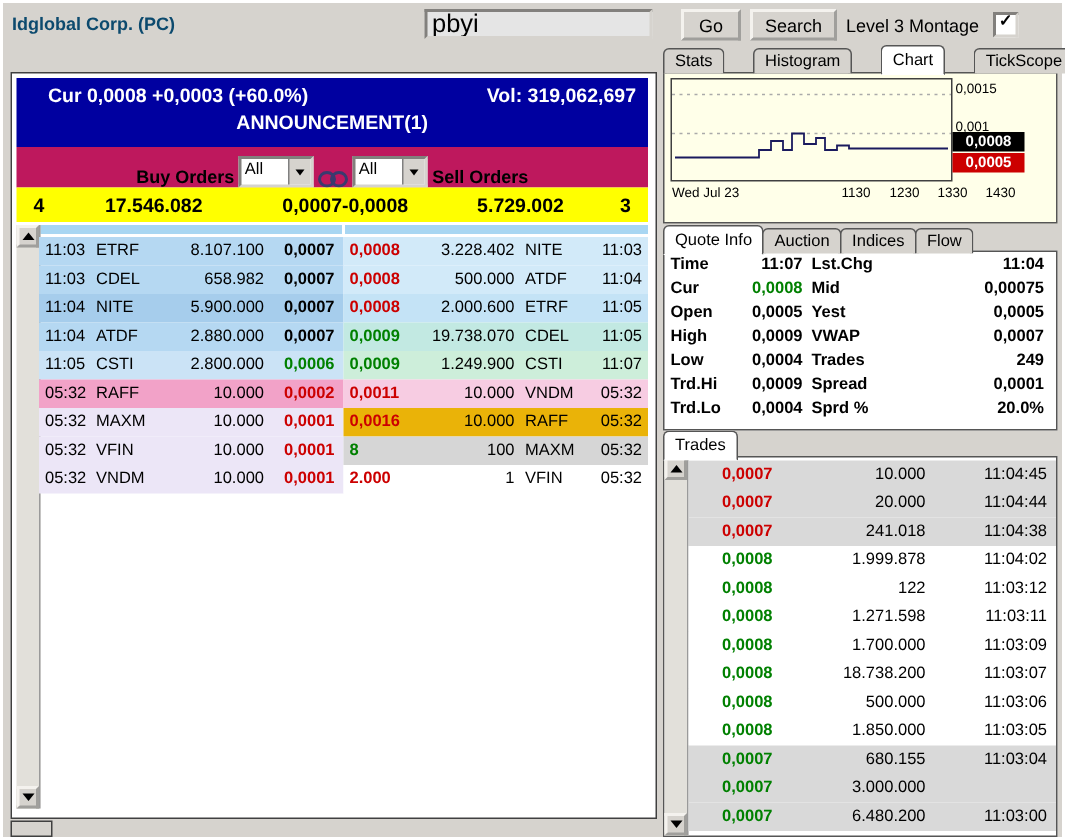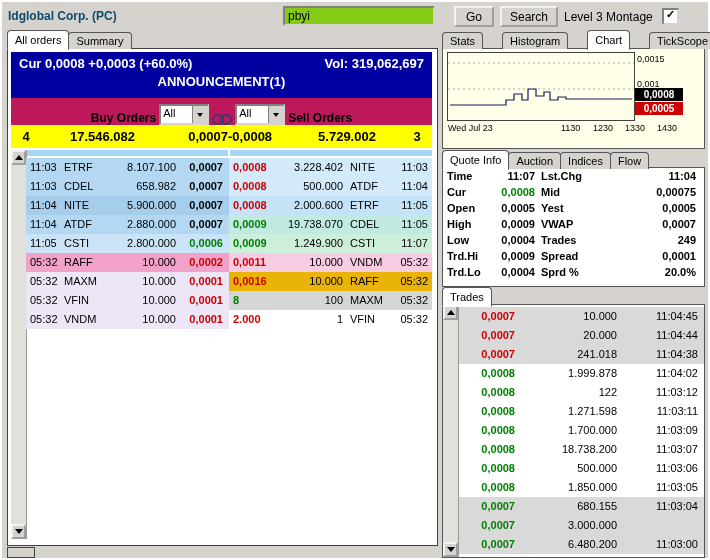--- a/index.html
+++ b/index.html
@@ -2,40 +2,40 @@
 <html><head>
 <meta charset="utf-8">
 <style>
   html,body{margin:0;padding:0;width:710px;height:560px;overflow:hidden;background:#fff;
             font-family:"Liberation Sans", sans-serif;}
   .screen{position:absolute;left:2px;top:2px;width:706px;height:556px;background:#d6d3ce;}
 
   
   .company{position:absolute;left:6px;top:7px;font-size:12px;font-weight:bold;color:#0c4a6e;}
   .sym-input{position:absolute;left:281px;top:4px;width:142px;height:16px;border:2px inset #d6d3ce;
-             background:#84cc16;font-family:"Liberation Sans",sans-serif;font-size:12px;padding:0 3px;}
+             background:#e5e5e5;font-family:"Liberation Sans",sans-serif;font-size:17px;padding:0 3px;}
   .btn{position:absolute;height:21px;background:#d6d3ce;border:2px outset #f4f2ee;font-size:12px;
        font-family:"Liberation Sans",sans-serif;cursor:pointer;padding:0;}
   .btn-go{left:452px;top:4px;width:40px;}
   .btn-search{left:498px;top:4px;width:58px;}
   .montage-lbl{position:absolute;left:562px;top:8px;font-size:12px;}
   .checkbox{position:absolute;left:660px;top:6px;width:13px;height:13px;background:#fff;
             border:2px inset #d6d3ce;font-size:11px;line-height:11px;text-align:center;font-weight:bold;}
   .checkbox.checked::after{content:"✓";position:relative;top:-1px;}
 
   
   .tabs{position:absolute;display:flex;align-items:flex-end;height:19px;z-index:4;}
   .tab{height:16px;line-height:16px;padding:0 7px;font-size:11px;background:#d6d3ce;
        border:1px solid #555;border-bottom:none;border-radius:4px 4px 0 0;margin-right:-1px;position:relative;}
   .tab.active{height:18px;line-height:18px;background:#fff;z-index:6;margin-bottom:-1px;border-bottom:1px solid #fff;}
 
   
   .montage{position:absolute;left:5px;top:46px;width:429px;height:496px;background:#fff;border:1px solid #404040;z-index:3;}
   .m-header{position:absolute;left:3px;top:3px;width:421px;height:46px;background:#0000a0;color:#fff;}
-  .m-h1{display:flex;justify-content:space-between;padding:4px 8px 0 8px;font-size:13px;font-weight:bold;}
+  .m-h1{display:flex;justify-content:space-between;padding:4px 8px 0 21px;font-size:13px;font-weight:bold;}
   .m-h2{text-align:center;font-size:13px;font-weight:bold;margin-top:3px;}
   .m-filter{position:absolute;left:3px;top:49px;width:421px;height:27px;background:#be185d;
             display:flex;align-items:flex-end;justify-content:center;gap:3px;}
   .m-filter .flabel{font-size:12px;font-weight:bold;}
   .combo{display:flex;width:46px;height:17px;background:#fff;border:2px inset #d6d3ce;font-size:11px;}
   .combo .cval{flex:1;padding:1px 2px;}
   .combo .carr{width:14px;background:#d6d3ce;border-left:1px solid #808080;display:flex;align-items:center;justify-content:center;}
   .tri-down-s{width:0;height:0;border-left:3px solid transparent;border-right:3px solid transparent;border-top:4px solid #000;}
   .link-icon{display:inline-flex;align-items:center;}
   .ring{width:8px;height:7px;border:2px solid #3a3a6e;border-radius:50%;background:transparent;}
@@ -100,24 +100,20 @@
 
 <div class="screen">
 
   <div class="company">Idglobal Corp. (PC)</div>
   <input class="sym-input" value="pbyi" style="">
   <button class="btn btn-go">Go</button>
   <button class="btn btn-search">Search</button>
   <div class="montage-lbl">Level 3 Montage</div>
   <div class="checkbox checked"></div>
 
-  <div class="tabs" style="left:5px;top:28px;">
-    <div class="tab active">All orders</div>
-    <div class="tab">Summary</div>
-  </div>
 
   <div class="montage">
     <div class="m-header">
       <div class="m-h1">
         <span>Cur 0,0008 +0,0003 (+60.0%)</span>
         <span>Vol: 319,062,697</span>
       </div>
       <div class="m-h2">ANNOUNCEMENT(1)</div>
     </div>
 

